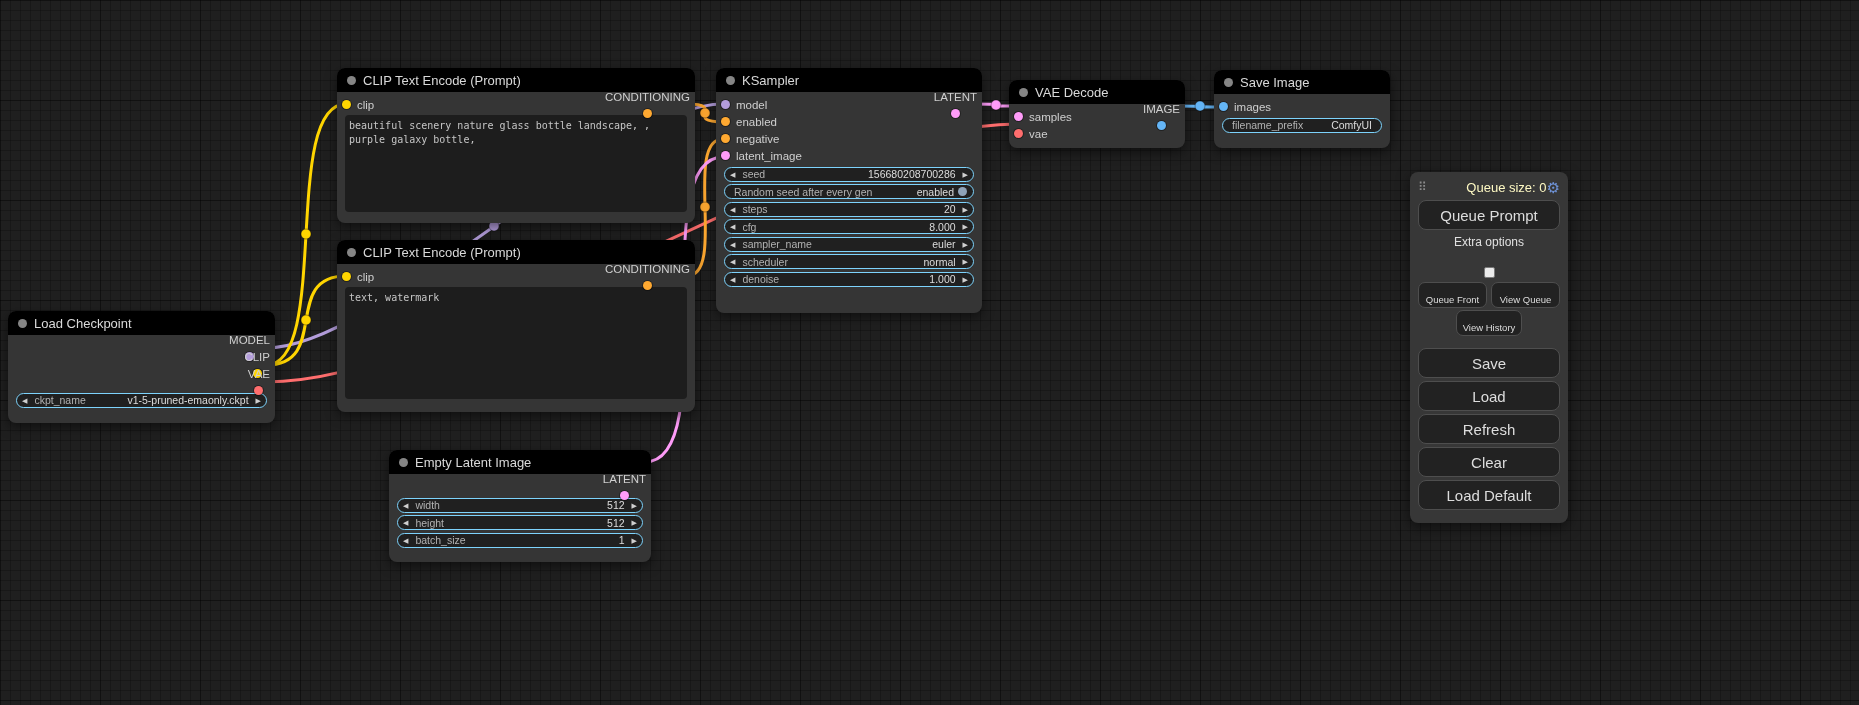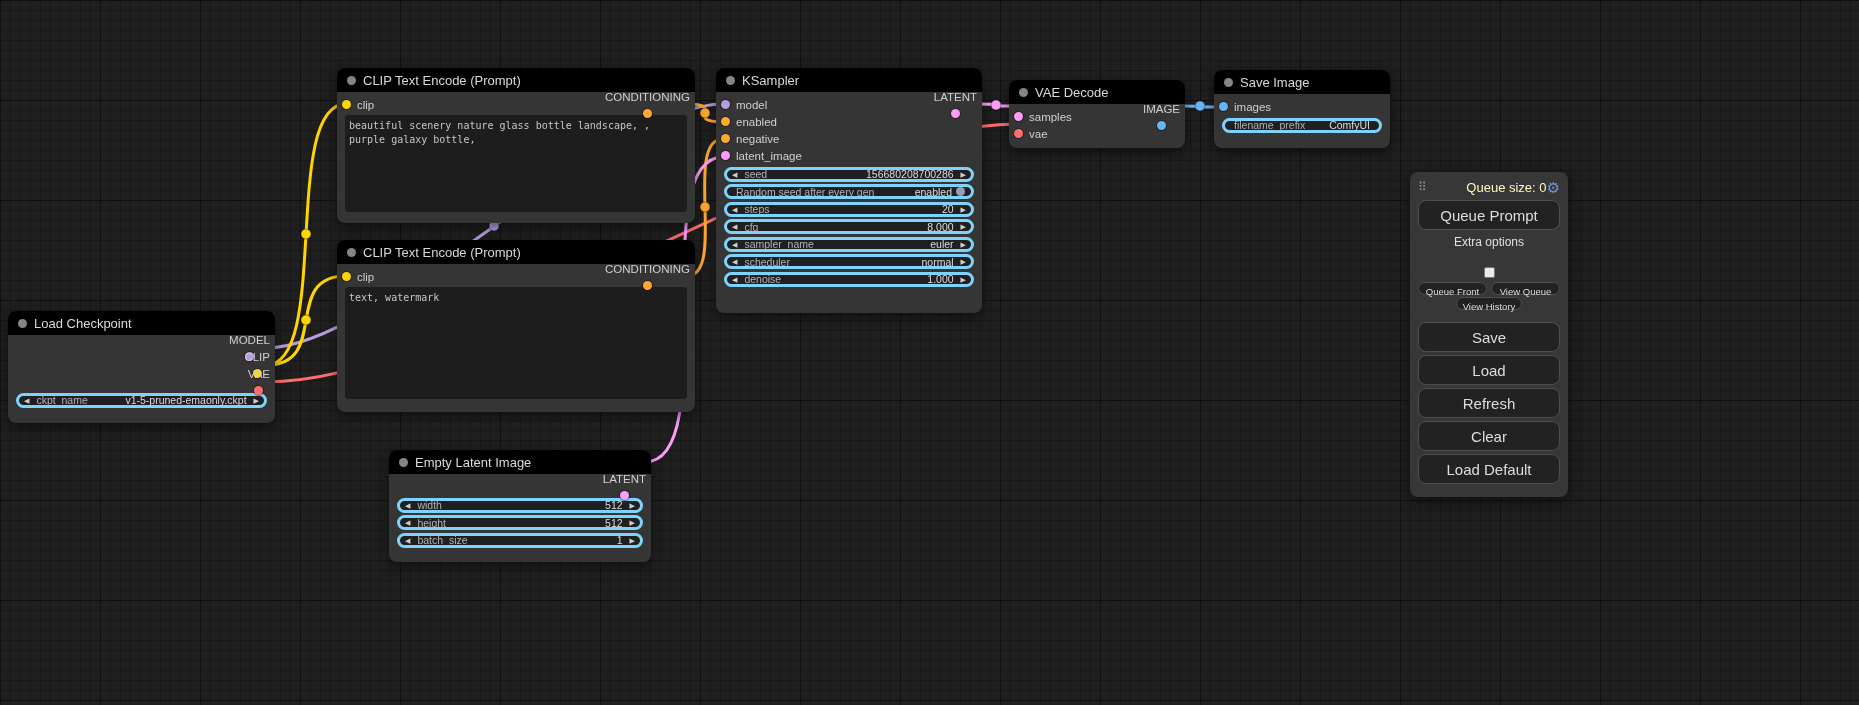--- a/index.html
+++ b/index.html
@@ -53,21 +53,21 @@
     background: #888; flex: none;
     box-shadow: 0 0 0 1px rgba(0,0,0,0.35);
   }
   .slot-label { font-size: 11.5px; color: #cfcfcf; white-space: nowrap; }
 
   .widget {
     height: 15px;
     display: flex;
     align-items: center;
     background: #202020;
-    border: 3px solid #7dd3fc;
+    border: 1px solid #7dd3fc;
     border-radius: 8px;
     margin: 2.5px 8px;
     padding: 0 5px;
     font-size: 10.5px;
     white-space: nowrap;
     text-align: center;
   }
   .warrow { font-size: 7px; color: #cfcfcf; line-height: 1; flex: none; }
   .wlabel { margin-left: 7px; color: #b2b2b2; }
   .wvalue { margin-left: auto; margin-right: 7px; color: #dcdcdc; }
@@ -111,21 +111,21 @@
     border-radius: 8px;
     font-family: inherit;
     cursor: pointer;
     appearance: none;
   }
   .btn.big { height: 30px; font-size: 15px; margin: 3px 0; }
   .btn.gap-top { margin-top: 12px; }
   .extra-row { display: flex; align-items: center; justify-content: center; gap: 18px; font-size: 12px; margin: 5px 0 4px; flex-direction: column; }
   .checkbox { width: 11px; height: 11px; background: #ebebeb; border: 1px solid #7a7a7a; border-radius: 2px; flex: none; }
   .small-row { display: flex; gap: 4px; margin: 2px 0; }
-  .small-row .btn { flex: 1; height: 13px; font-size: 9.5px; line-height: 10px; border-radius: 7px; padding: 4px 6px; width: auto; }
+  .small-row .btn { flex: 1; height: 13px; font-size: 9.5px; line-height: 10px; border-radius: 7px; padding: 12px 6px; width: auto; }
   .small-row.center { justify-content: center; }
   .small-row.center .btn { flex: 0 0 auto; }
 </style>
 </head>
 <body>
 
 <svg class="wires" width="1859" height="705" viewBox="0 0 1859 705">
   <g fill="none" stroke-width="3" stroke-linecap="round">
     <path d="M266 348 C380 348 609 104 723 104" stroke="#B39DDB"></path>
     <path d="M266 365 C331 365 281 104 346 104" stroke="#FFD500"></path>

